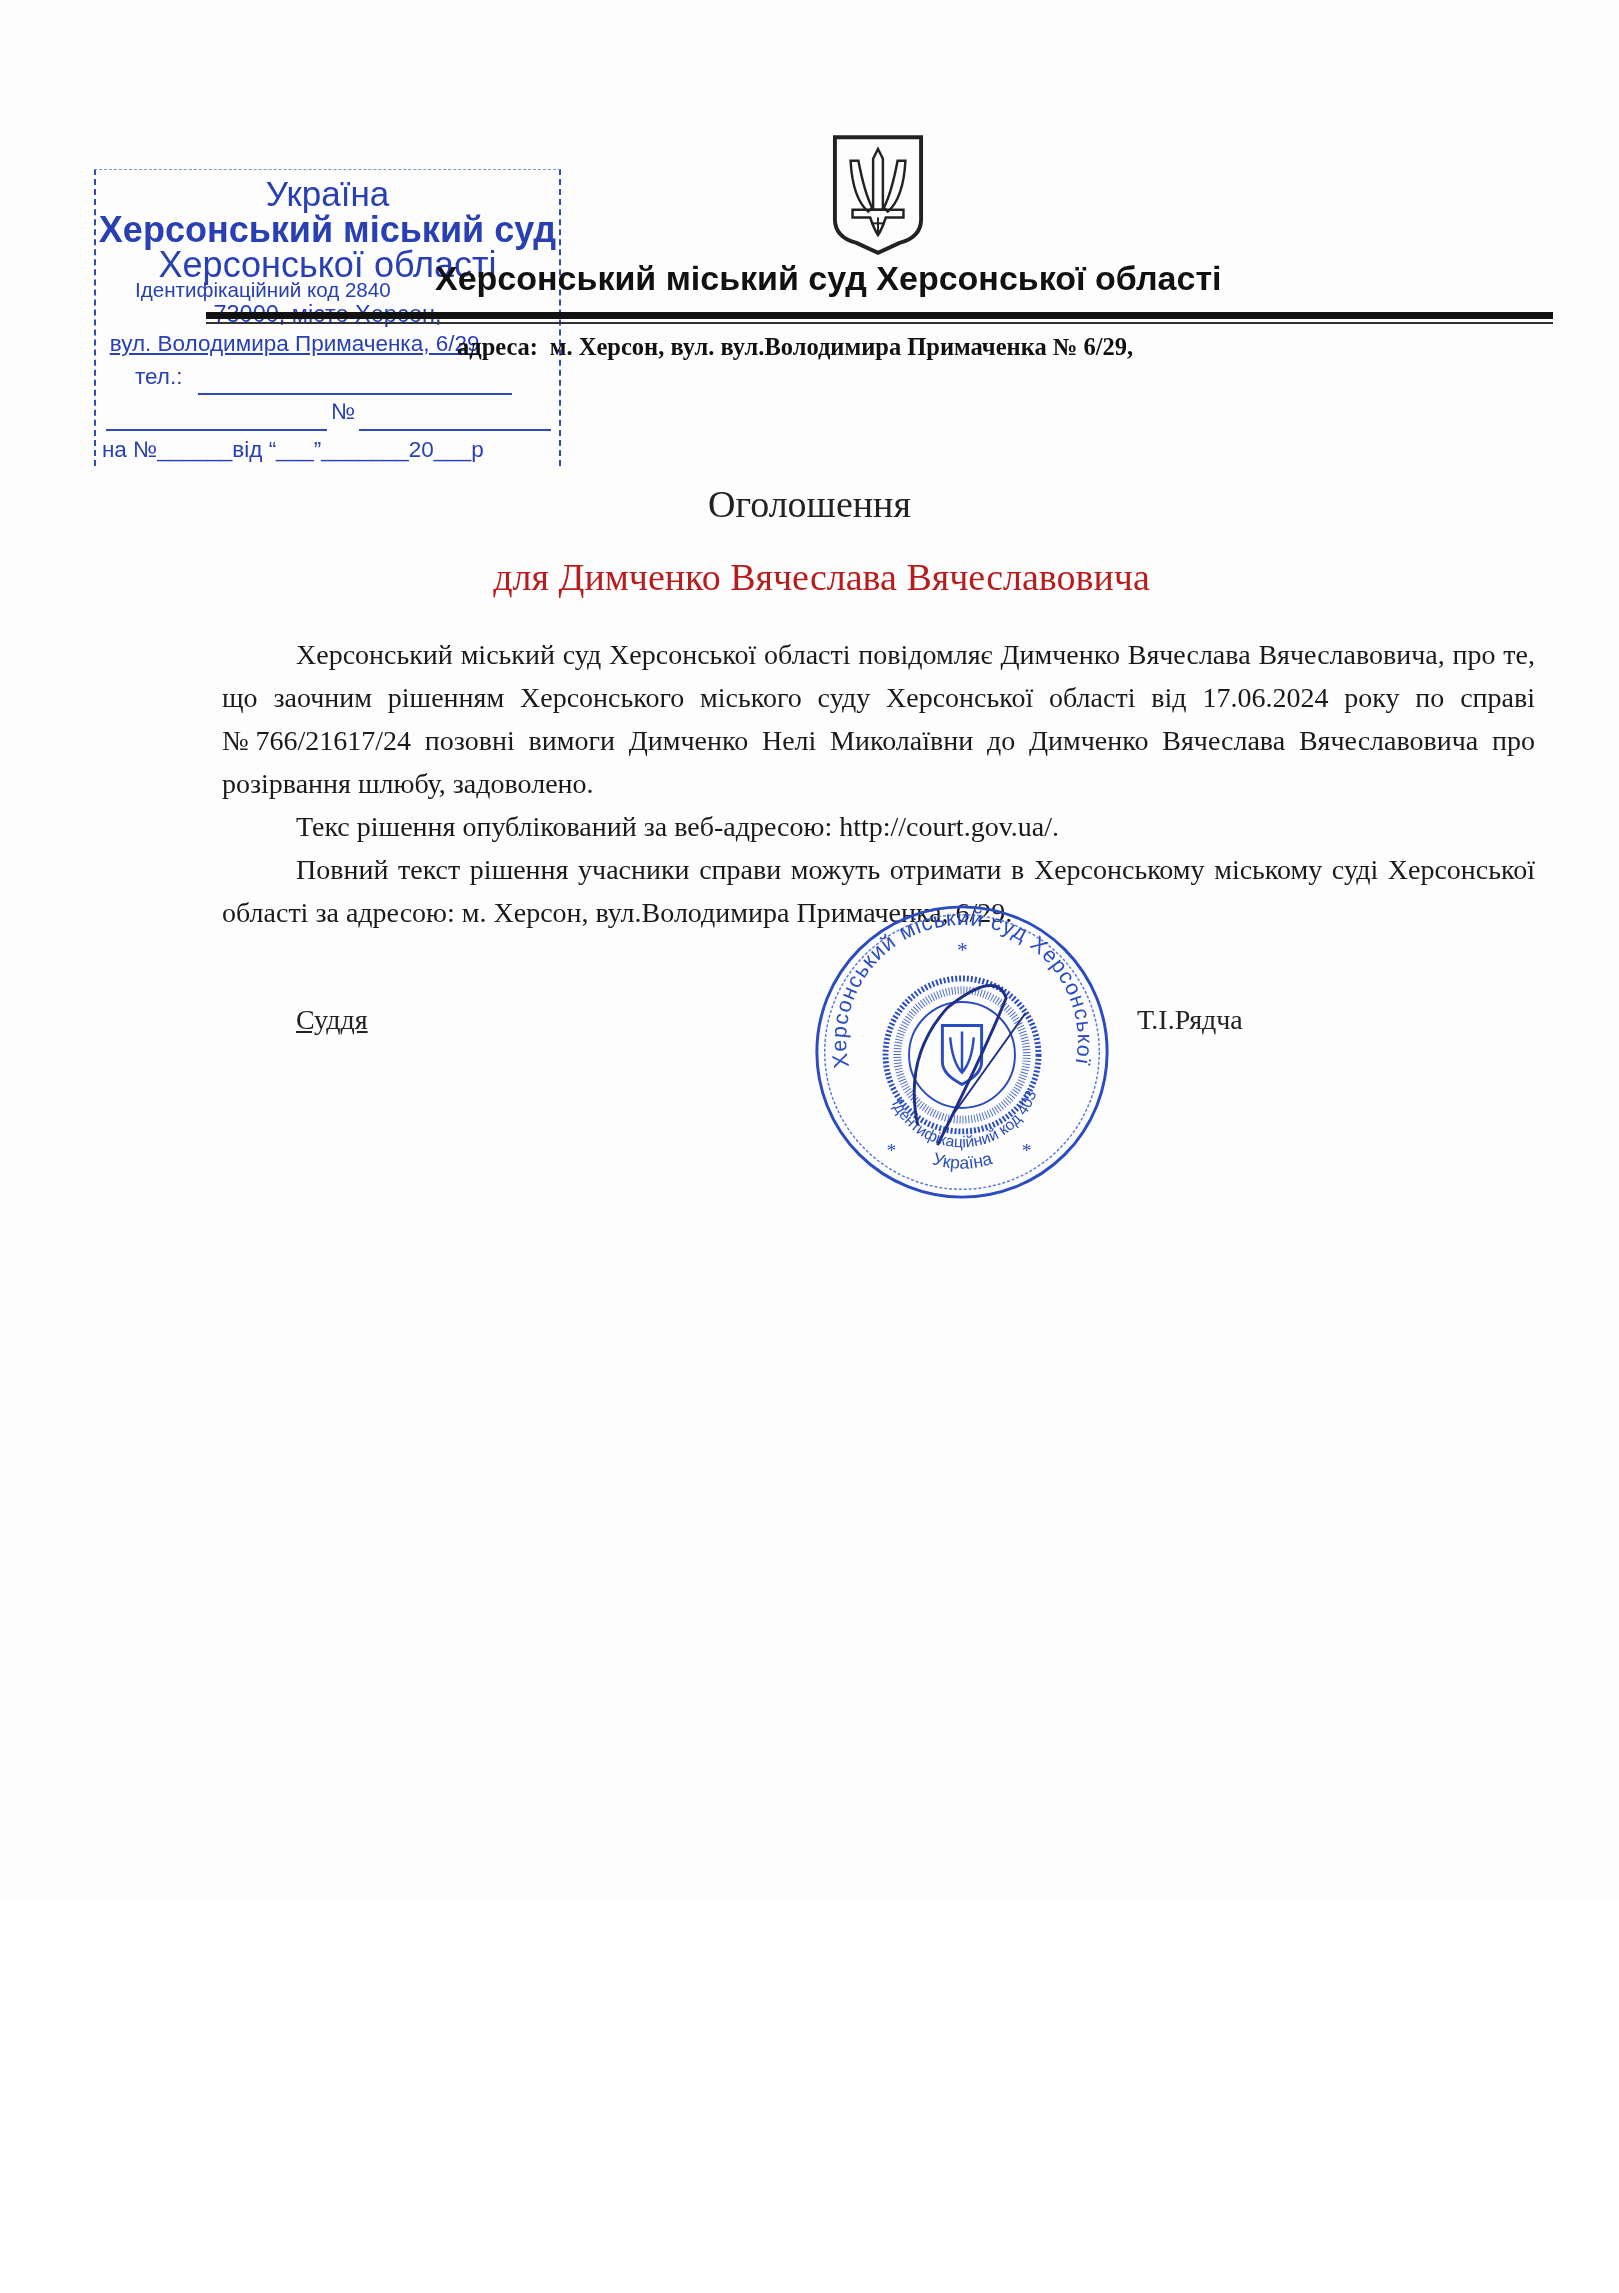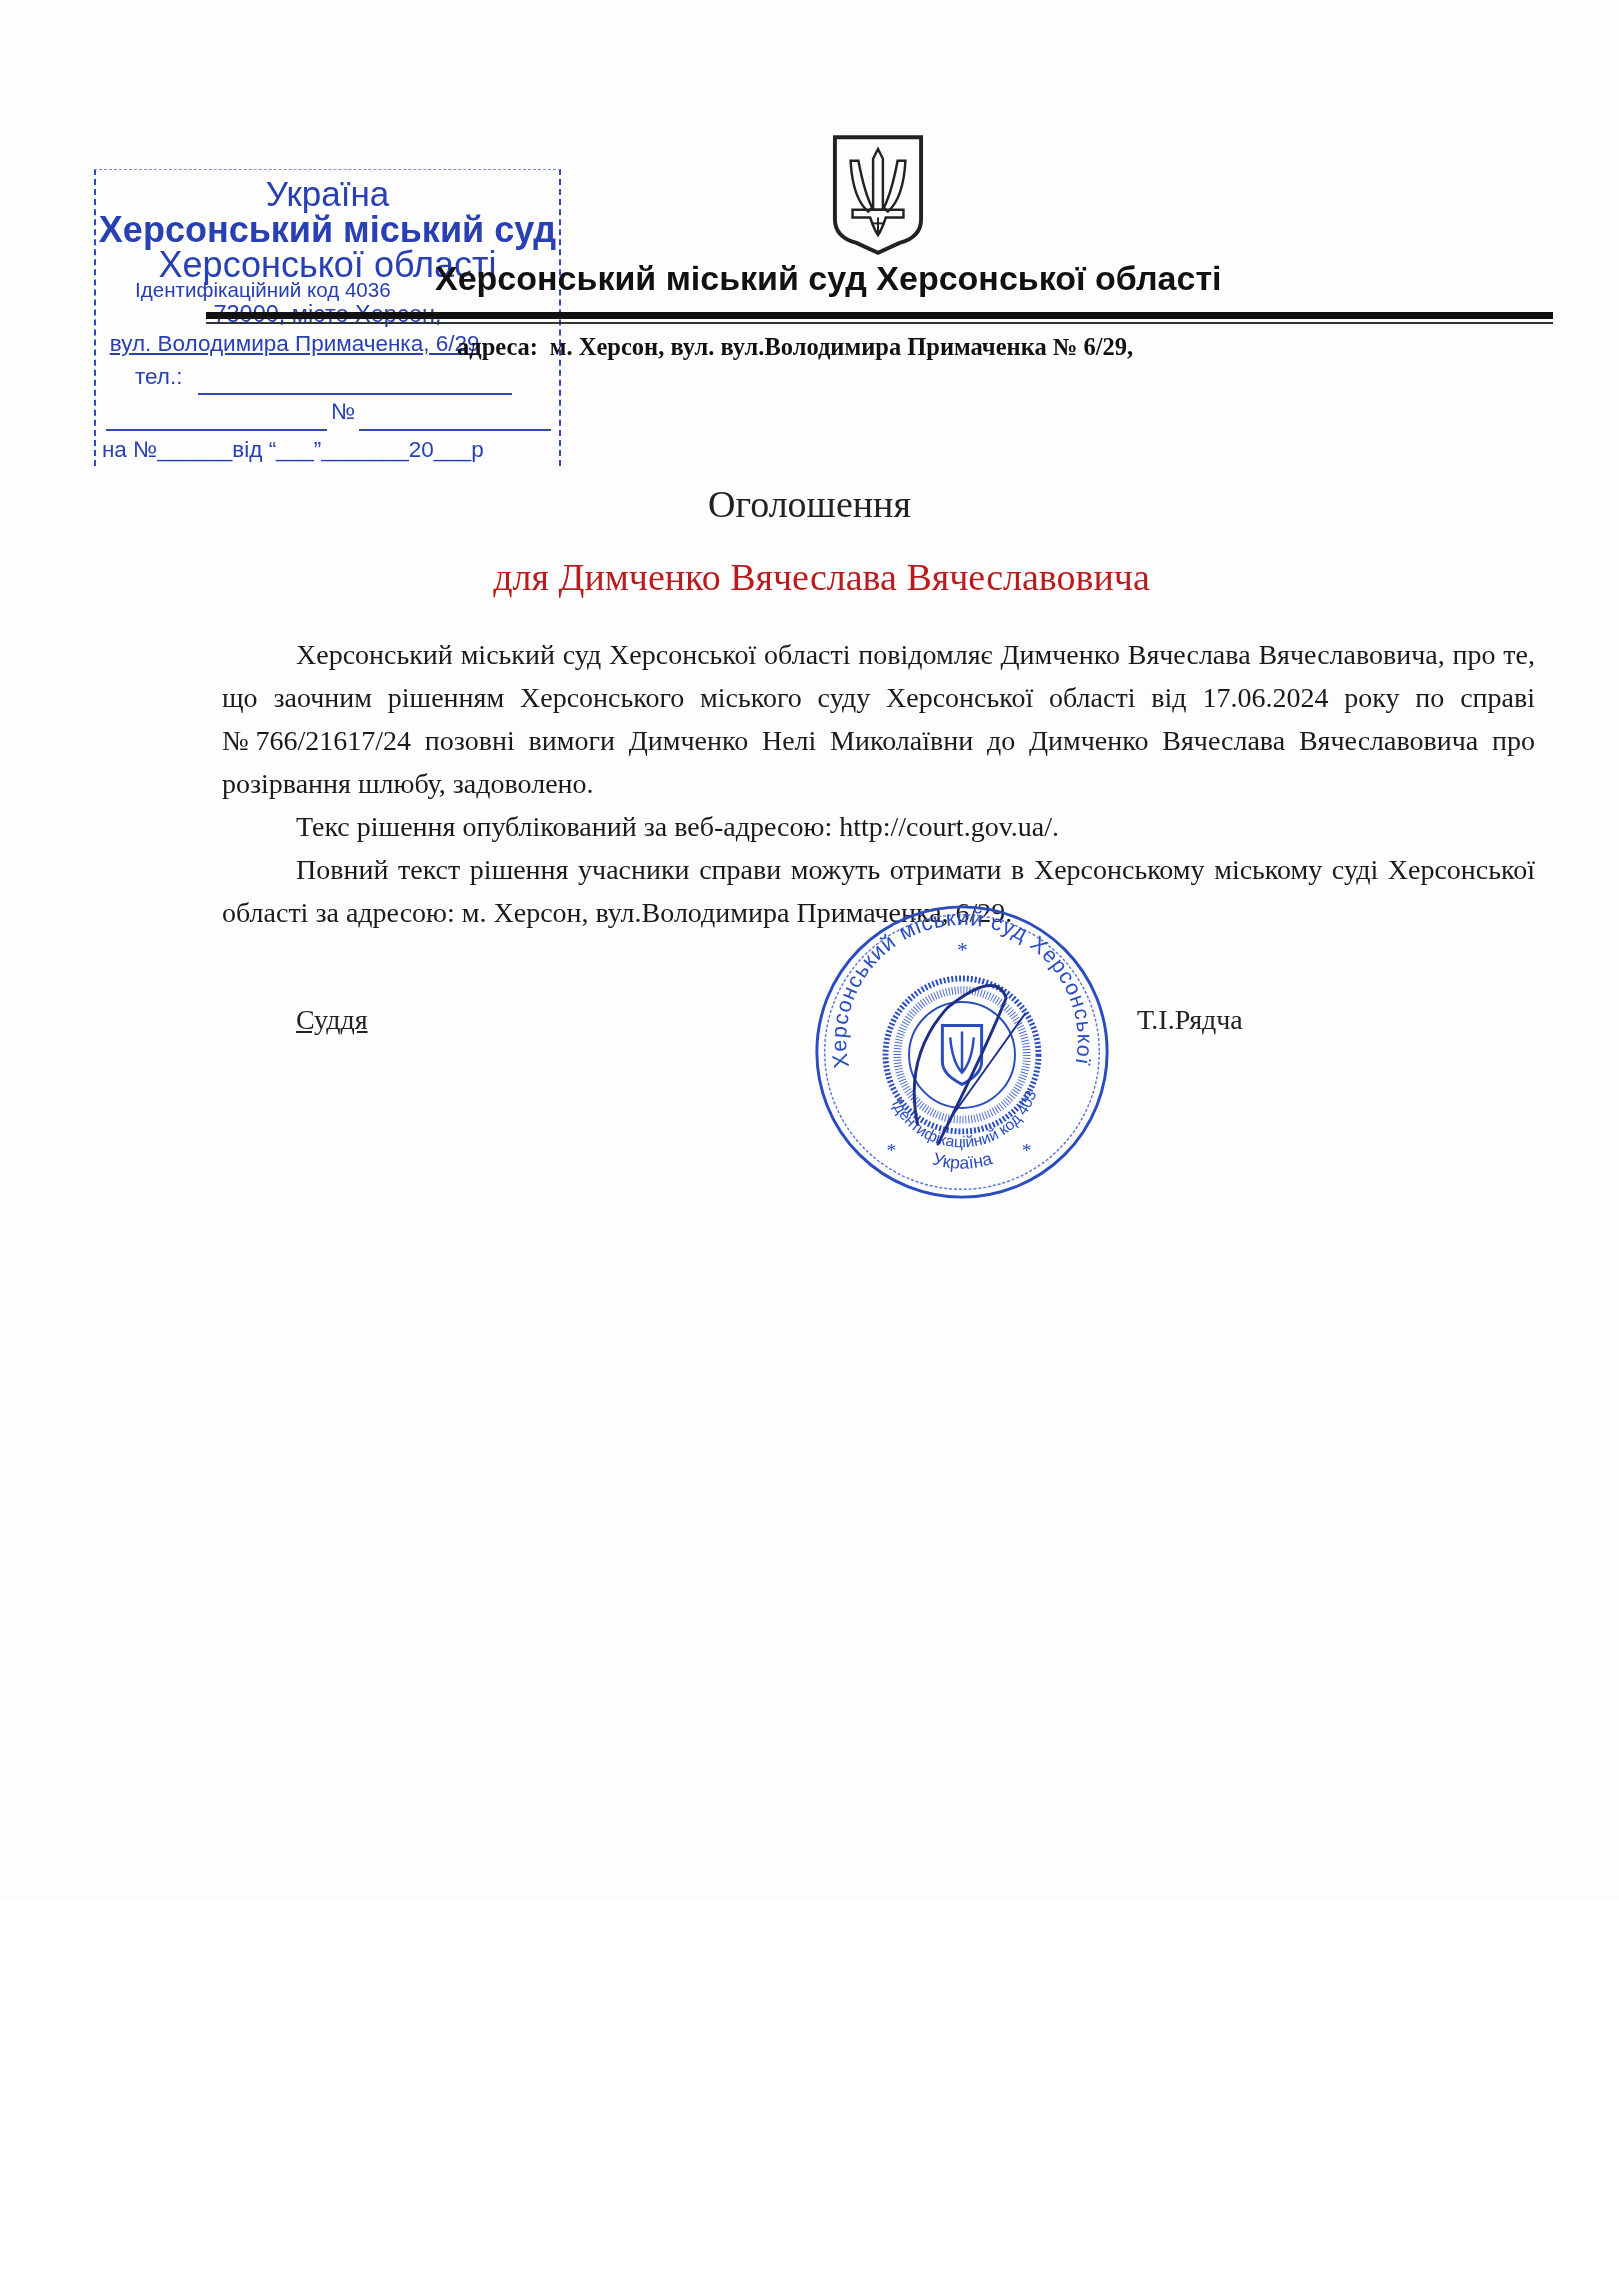--- a/index.html
+++ b/index.html
@@ -50,21 +50,21 @@
 </style>
 </head>
 <body>
 
 <div class="page">
 
   <div class="corner-stamp">
     <div class="cs-line cs-country">Україна</div>
     <div class="cs-line cs-court">Херсонський міський суд</div>
     <div class="cs-line cs-region">Херсонської області</div>
-    <div class="cs-line cs-code">Ідентифікаційний код 4036</div>
+    <div class="cs-line cs-code">Ідентифікаційний код 2840</div>
     <div class="cs-line cs-city">73000, місто Херсон,</div>
     <div class="cs-line cs-street">вул. Володимира Примаченка, 6/29</div>
     <div class="cs-field cs-tel">тел.:</div>
     <div class="cs-tel-line"></div>
     <div class="cs-num-line1"></div>
     <div class="cs-field cs-num">№</div>
     <div class="cs-num-line2"></div>
     <div class="cs-field cs-ref">на №______від “___”_______20___р</div>
   </div>
 

